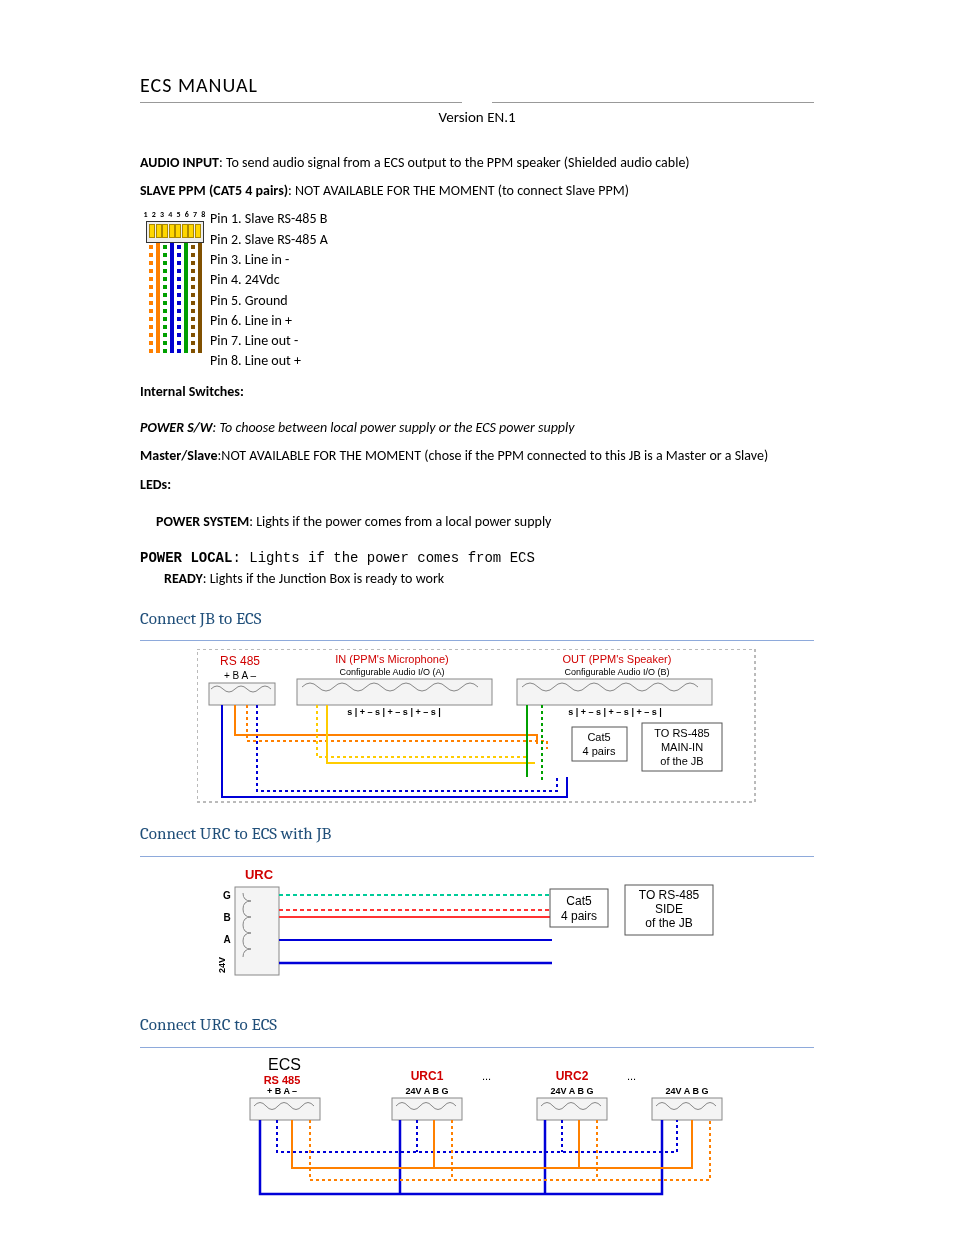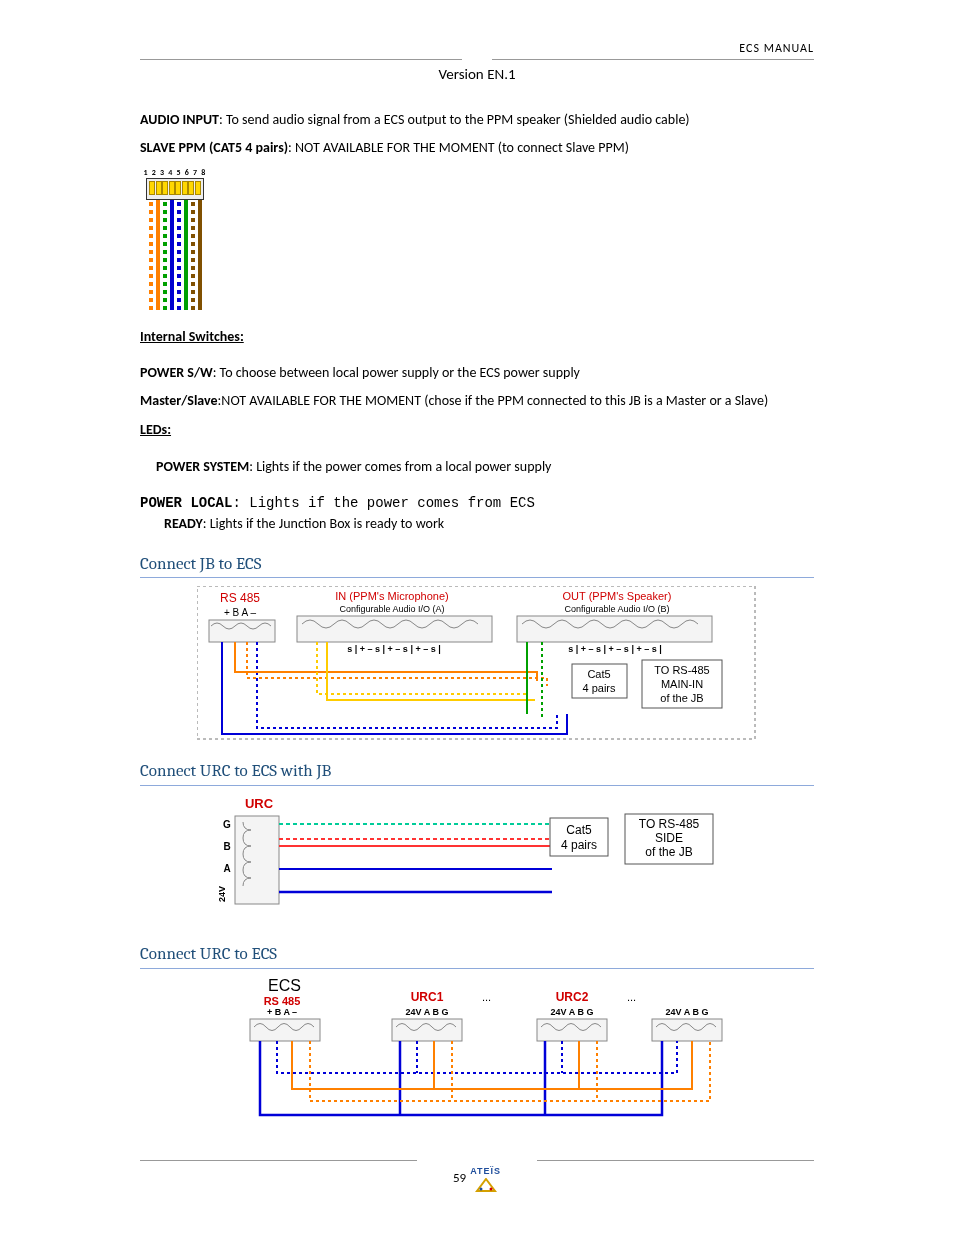--- a/index.html
+++ b/index.html
@@ -6,42 +6,43 @@
     font-family: Calibri, Arial, sans-serif;
     font-size: 14px;
     color: #000;
     margin: 0;
     padding: 40px 140px 30px 140px;
     width: 674px;
     background: #fff;
     line-height: 1.45;
   }
   .header-title {
-    text-align: right;
-    font-size: 12px;
+    text-align: left;
+    font-size: 20px;
     letter-spacing: 1px;
     padding-bottom: 2px;
+    margin-top: 31px;
   }
   .header-rule {
     display: flex;
     gap: 30px;
     margin-bottom: 4px;
   }
   .header-rule div {
     flex: 1;
     border-top: 1px solid #999;
   }
   .version {
     text-align: center;
     font-size: 15px;
     margin-bottom: 24px;
   }
   p { margin: 8px 0; }
   .bold { font-weight: bold; }
-  .underline { text-decoration: underline; }
+  .underline { }
   .section-row {
     display: flex;
     gap: 0;
     margin: 6px 0 10px 0;
   }
   .rj45 {
     width: 70px;
     height: 150px;
     position: relative;
   }
@@ -79,21 +80,21 @@
   }
   .wire {
     width: 4px;
     height: 100%;
   }
   .heading {
     font-family: Cambria, Georgia, serif;
     color: #1f4e79;
     font-size: 17px;
     border-bottom: 1px solid #8eaadb;
-    padding-bottom: 1px;
+    padding-bottom: 9px;
     margin-top: 18px;
     margin-bottom: 8px;
   }
   .diagram {
     margin: 6px auto 12px auto;
     display: block;
   }
   .footer {
     margin-top: 28px;
     text-align: center;
@@ -159,26 +160,36 @@
       <div class="wire" style="background:repeating-linear-gradient(0deg,#ff8000 0 4px,#fff 4px 8px)"></div>
       <div class="wire" style="background:#ff8000"></div>
       <div class="wire" style="background:repeating-linear-gradient(0deg,#00a000 0 4px,#fff 4px 8px)"></div>
       <div class="wire" style="background:#0000d0"></div>
       <div class="wire" style="background:repeating-linear-gradient(0deg,#0000d0 0 4px,#fff 4px 8px)"></div>
       <div class="wire" style="background:#00a000"></div>
       <div class="wire" style="background:repeating-linear-gradient(0deg,#805000 0 4px,#fff 4px 8px)"></div>
       <div class="wire" style="background:#805000"></div>
     </div>
   </div>
+  <div>
+    <div>Pin 1. Slave RS-485 B</div>
+    <div>Pin 2. Slave RS-485 A</div>
+    <div>Pin 3. Line in -</div>
+    <div>Pin 4. 24Vdc</div>
+    <div>Pin 5. Ground</div>
+    <div>Pin 6. Line in +</div>
+    <div>Pin 7. Line out -</div>
+    <div>Pin 8. Line out +</div>
+  </div>
 </div>
 
 <p style="margin-bottom:2px;">
   <span class="bold underline">Internal Switches:</span>
 </p>
-<p style="margin-top:16px;">
+<p style="margin-top:16px;font-style:italic;">
   <span class="bold">POWER S/W</span><span>: To choose between local power supply or the ECS power supply</span>
 </p>
 
 <p>
   <span class="bold">Master/Slave</span><span>:NOT AVAILABLE FOR THE MOMENT (chose if the PPM connected to this JB is a Master or a Slave)</span>
 </p>
 
 <p style="margin-bottom:17px;">
   <span class="bold underline">LEDs:</span>
 </p>

